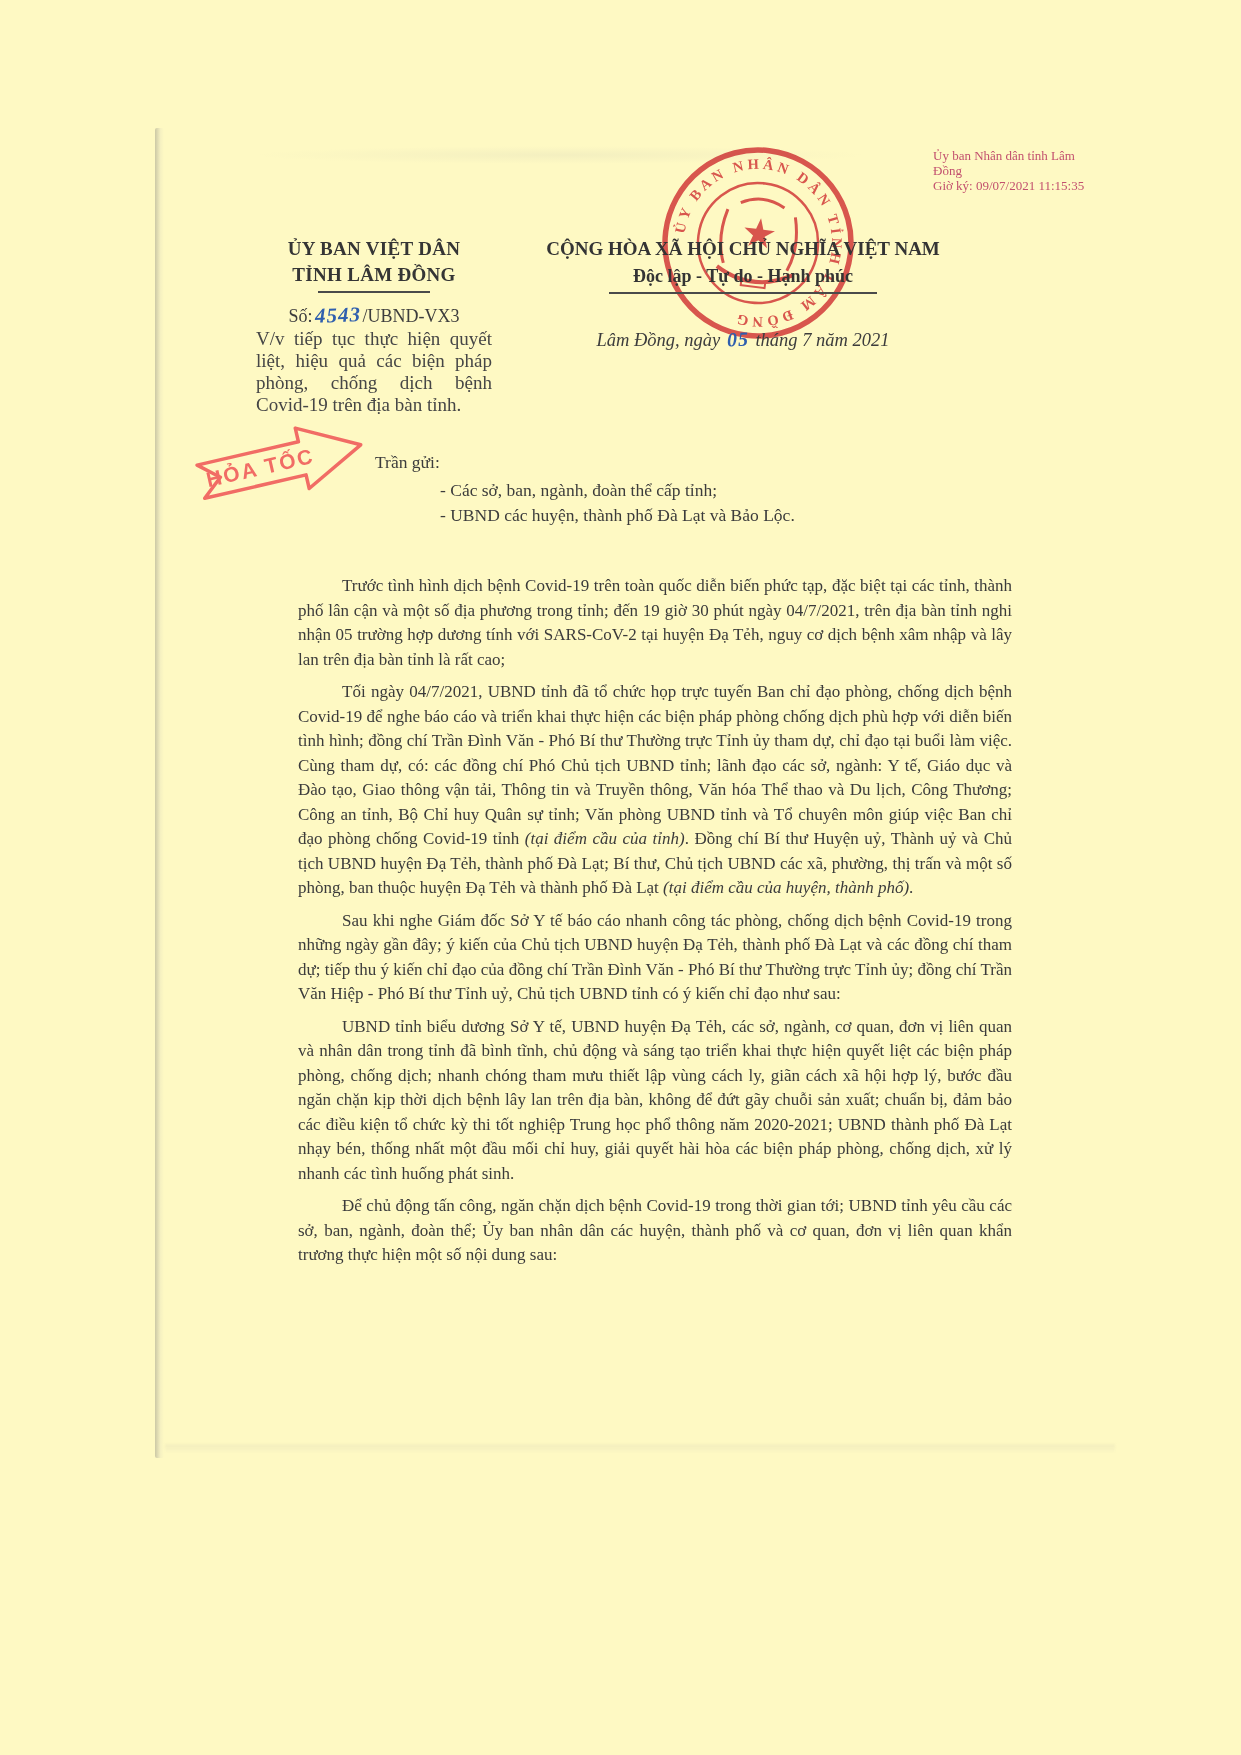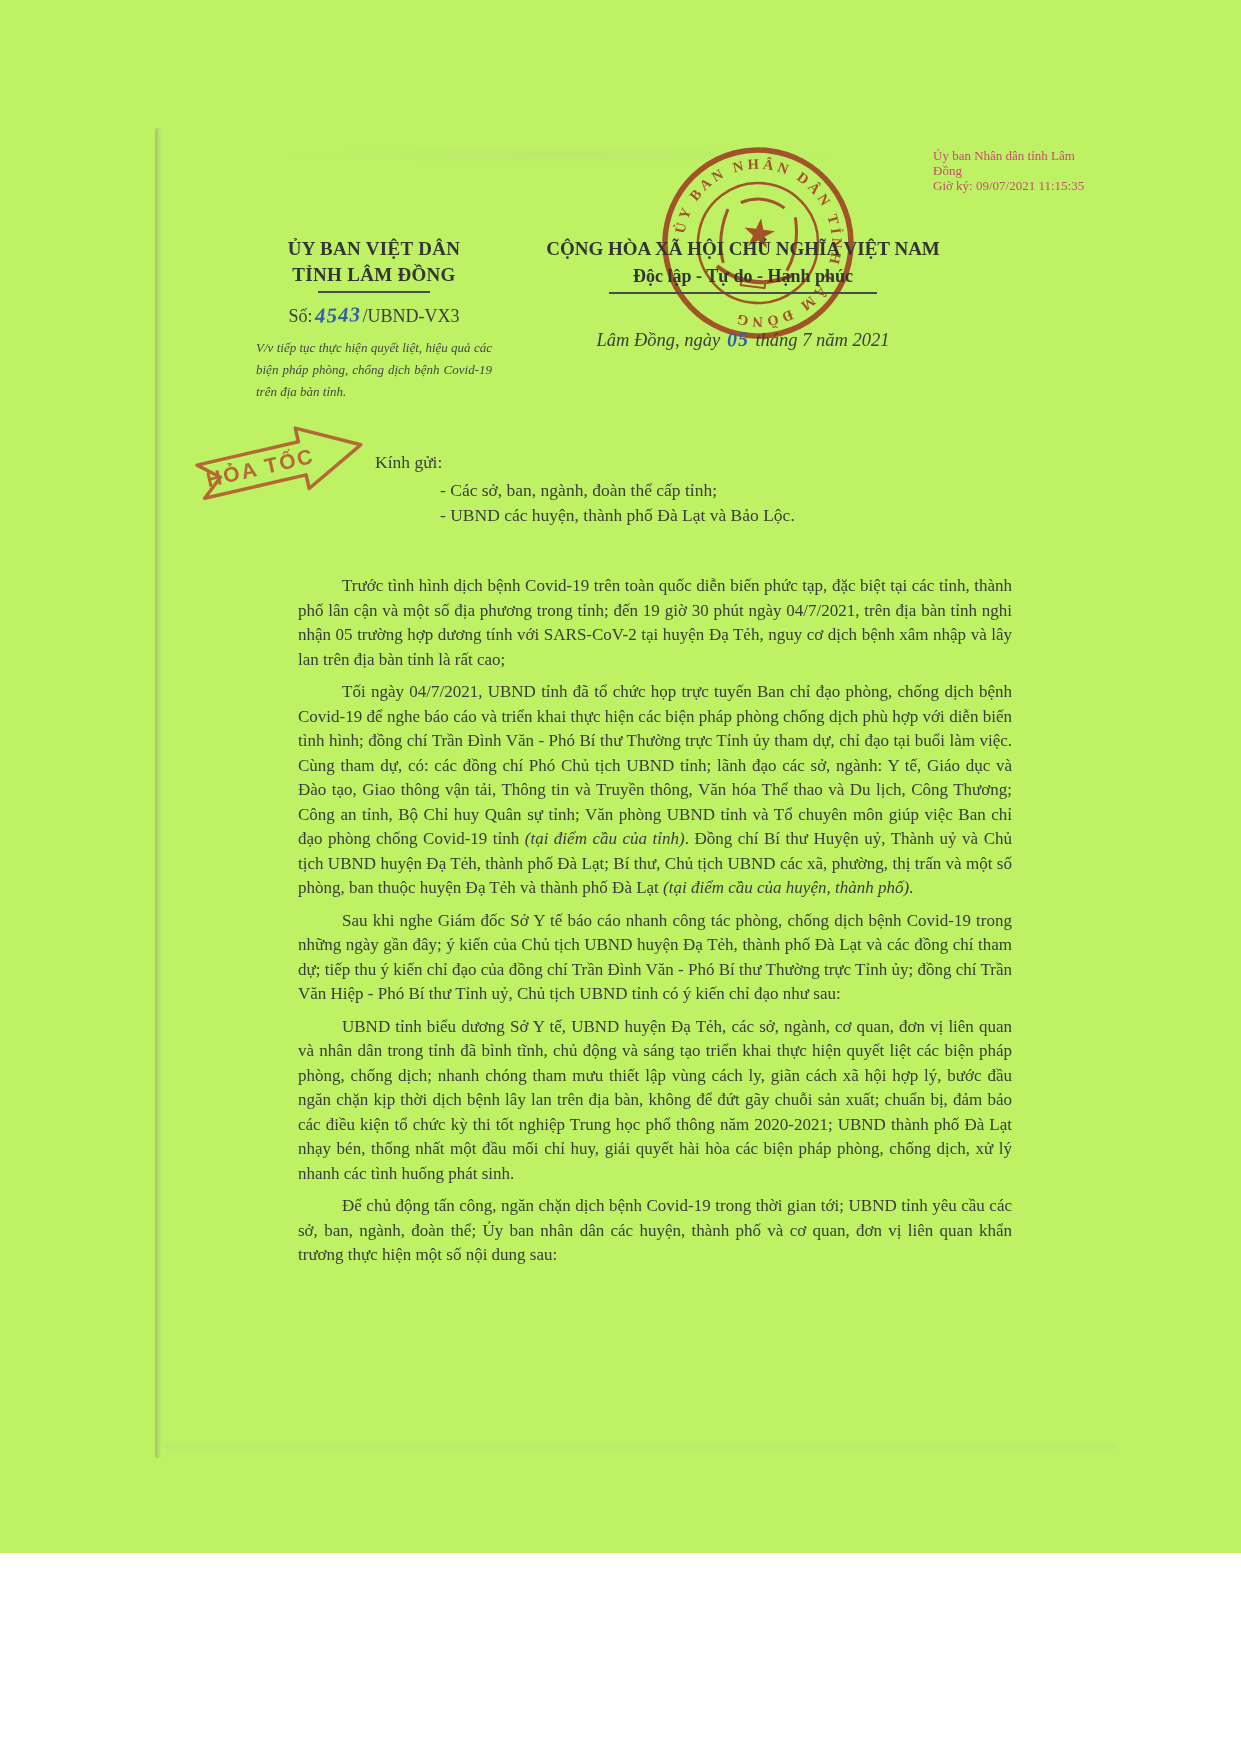--- a/index.html
+++ b/index.html
@@ -1,19 +1,19 @@
 <!DOCTYPE html>
 <html><head>
 <meta charset="utf-8">
 <style>
   html,body{margin:0;padding:0;background:#ffffff;}
   #page{
     position:relative;
-    width:1241px;height:1553px;
-    background:#bef264;
+    width:1241px;height:1755px;
+    background:#fef9c3;
     font-family:"Liberation Serif", serif;
     color:#3c3c3c;
     overflow:hidden;
   }
   
   .scan-edge-left{
     position:absolute;left:155px;top:128px;width:9px;height:1330px;
     background:linear-gradient(to right, rgba(110,110,110,0.35), rgba(180,180,180,0.12) 60%, rgba(255,255,255,0));
     border-radius:2px;
   }
@@ -32,21 +32,21 @@
   .org1{font-weight:bold;font-size:19px;letter-spacing:.3px;color:#353535;}
   .org2{font-weight:bold;font-size:19px;letter-spacing:.3px;color:#353535;margin-top:4px;}
   .rule-left{width:112px;height:2px;background:#4a4a4a;margin:5px auto 0 auto;}
   .doc-number{margin-top:10px;font-size:18px;color:#3d3d3d;white-space:nowrap;}
   .hand{
     font-family:"Liberation Serif", serif;
     font-style:italic;font-weight:bold;
     color:#2f5fae;font-size:21px;letter-spacing:1px;
     display:inline-block;transform:rotate(-2deg);padding:0 2px;
   }
-  .subject{margin-top:9px;font-size:13px;line-height:22px;text-align:justify;color:#464646;font-style:italic;}
+  .subject{font-size:19px;line-height:22px;text-align:justify;color:#464646;}
 
   
   .hdr-right{position:absolute;left:488px;top:238px;width:510px;text-align:center;}
   .nat1{font-weight:bold;font-size:19px;color:#343434;}
   .nat2{font-weight:bold;font-size:18px;color:#343434;margin-top:6px;}
   .rule-right{width:268px;height:2px;background:#4a4a4a;margin:5px auto 0 auto;}
   .date-line{margin-top:34px;font-style:italic;font-size:18.5px;color:#3d3d3d;white-space:nowrap;}
   .date-line .hand{font-size:20px;}
 
   
@@ -132,21 +132,21 @@
     </div>
   </div>
 
   <div class="urgency">
     <svg width="172" height="92" viewBox="0 0 172 92">
       <polygon points="3,28 107,28 107,14 167,45 107,76 107,62 3,62 23,45" fill="none" stroke="#f0566e" stroke-width="3.5" stroke-linejoin="round"></polygon>
       <text x="64" y="52" text-anchor="middle" font-family="Liberation Sans, sans-serif" font-size="21" font-weight="bold" letter-spacing="2" fill="#f0566e">HỎA TỐC</text>
     </svg>
   </div>
 
-  <div class="salutation-label">Kính gửi:</div>
+  <div class="salutation-label">Trần gửi:</div>
   <div class="recipients">
       <div>- Các sở, ban, ngành, đoàn thể cấp tỉnh;</div>
       <div>- UBND các huyện, thành phố Đà Lạt và Bảo Lộc.</div>
     </div>
 
   <div class="body-text">
       <p><span>Trước tình hình dịch bệnh Covid-19 trên toàn quốc diễn biến phức tạp, đặc biệt tại các tỉnh, thành phố lân cận và một số địa phương trong tỉnh; đến 19 giờ 30 phút ngày 04/7/2021, trên địa bàn tỉnh nghi nhận 05 trường hợp dương tính với SARS-CoV-2 tại huyện Đạ Tẻh, nguy cơ dịch bệnh xâm nhập và lây lan trên địa bàn tỉnh là rất cao;</span></p>
       <p><span>Tối ngày 04/7/2021, UBND tỉnh đã tổ chức họp trực tuyến Ban chỉ đạo phòng, chống dịch bệnh Covid-19 để nghe báo cáo và triển khai thực hiện các biện pháp phòng chống dịch phù hợp với diễn biến tình hình; đồng chí Trần Đình Văn - Phó Bí thư Thường trực Tỉnh ủy tham dự, chỉ đạo tại buổi làm việc. Cùng tham dự, có: các đồng chí Phó Chủ tịch UBND tỉnh; lãnh đạo các sở, ngành: Y tế, Giáo dục và Đào tạo, Giao thông vận tải, Thông tin và Truyền thông, Văn hóa Thể thao và Du lịch, Công Thương; Công an tỉnh, Bộ Chỉ huy Quân sự tỉnh; Văn phòng UBND tỉnh và Tổ chuyên môn giúp việc Ban chỉ đạo phòng chống Covid-19 tỉnh </span><span class="it">(tại điểm cầu của tỉnh)</span><span>. Đồng chí Bí thư Huyện uỷ, Thành uỷ và Chủ tịch UBND huyện Đạ Tẻh, thành phố Đà Lạt; Bí thư, Chủ tịch UBND các xã, phường, thị trấn và một số phòng, ban thuộc huyện Đạ Tẻh và thành phố Đà Lạt </span><span class="it">(tại điểm cầu của huyện, thành phố)</span><span>.</span></p>
       <p><span>Sau khi nghe Giám đốc Sở Y tế báo cáo nhanh công tác phòng, chống dịch bệnh Covid-19 trong những ngày gần đây; ý kiến của Chủ tịch UBND huyện Đạ Tẻh, thành phố Đà Lạt và các đồng chí tham dự; tiếp thu ý kiến chỉ đạo của đồng chí Trần Đình Văn - Phó Bí thư Thường trực Tỉnh ủy; đồng chí Trần Văn Hiệp - Phó Bí thư Tỉnh uỷ, Chủ tịch UBND tỉnh có ý kiến chỉ đạo như sau:</span></p>
       <p><span>UBND tỉnh biểu dương Sở Y tế, UBND huyện Đạ Tẻh, các sở, ngành, cơ quan, đơn vị liên quan và nhân dân trong tỉnh đã bình tĩnh, chủ động và sáng tạo triển khai thực hiện quyết liệt các biện pháp phòng, chống dịch; nhanh chóng tham mưu thiết lập vùng cách ly, giãn cách xã hội hợp lý, bước đầu ngăn chặn kịp thời dịch bệnh lây lan trên địa bàn, không để đứt gãy chuỗi sản xuất; chuẩn bị, đảm bảo các điều kiện tổ chức kỳ thi tốt nghiệp Trung học phổ thông năm 2020-2021; UBND thành phố Đà Lạt nhạy bén, thống nhất một đầu mối chỉ huy, giải quyết hài hòa các biện pháp phòng, chống dịch, xử lý nhanh các tình huống phát sinh.</span></p>

